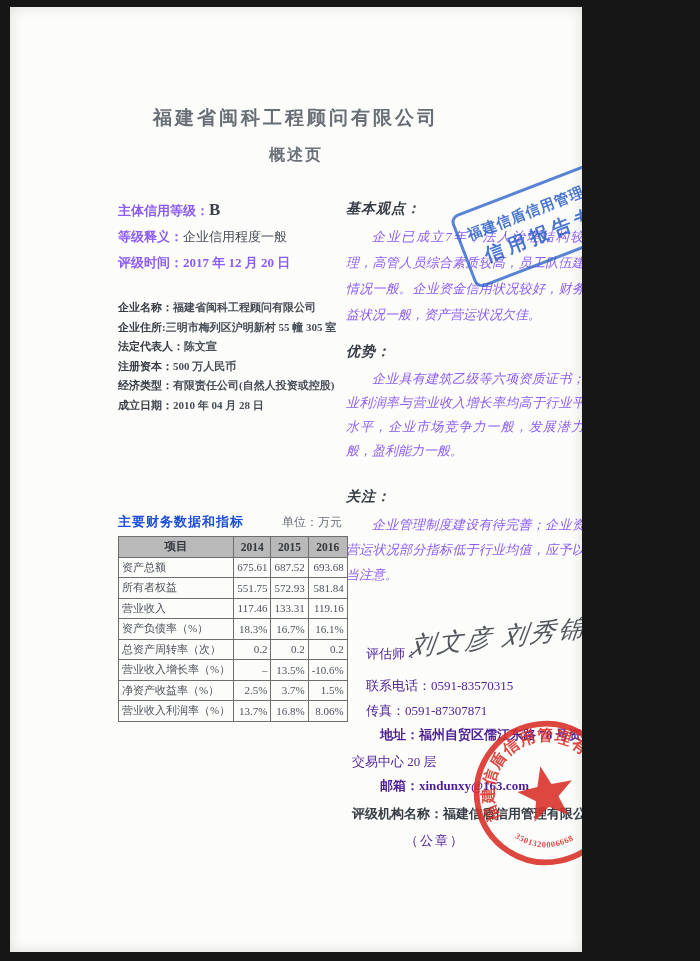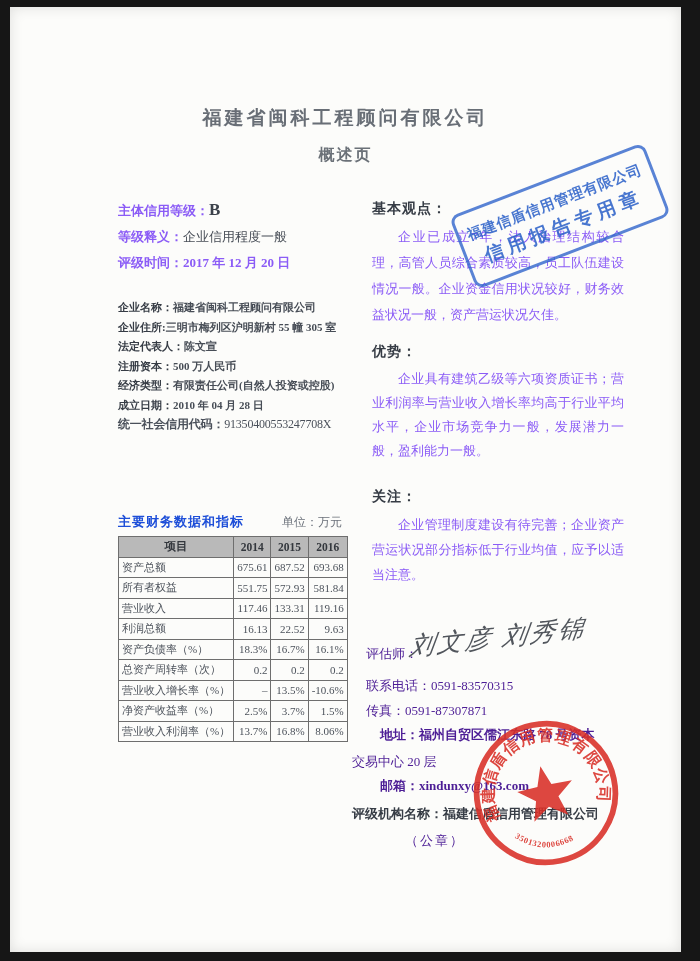--- a/index.html
+++ b/index.html
@@ -3,21 +3,21 @@
 <meta charset="utf-8">
 <style>
   html,body{margin:0;padding:0;}
   body{
     width:700px;height:961px;position:relative;background:#111;
     font-family:"Liberation Serif","DejaVu Serif",serif;
     -webkit-font-smoothing:antialiased;
   }
   .scan-frame{position:absolute;left:0;top:0;width:700px;height:961px;background:#161616;}
   .page{
-    position:absolute;left:10px;top:7px;width:671px;height:945px;
+    position:absolute;left:10px;top:7px;width:572px;height:945px;
     background:#fcfcfa;color:#4a505a;overflow:hidden;
     box-shadow:inset 0 0 14px rgba(0,0,0,0.12);
   }
   
   .doc-title{position:absolute;left:0;top:98px;width:100%;text-align:center;
     font-size:19px;font-weight:600;letter-spacing:3px;color:#686e76;}
   .doc-subtitle{position:absolute;left:0;top:138px;width:100%;text-align:center;
     font-size:16px;font-weight:600;letter-spacing:2px;color:#6b7178;}
   
   .left-col{position:absolute;left:108px;top:190px;width:240px;}
@@ -34,21 +34,21 @@
   .fin-title{font-size:13px;font-weight:600;color:#1d4ed8;letter-spacing:1px;margin-top:31px;}
   .fin-unit{font-size:12px;color:#6b717a;}
   table.fin{border-collapse:collapse;width:224px;font-size:11px;color:#4c525b;}
   table.fin th,table.fin td{border:1px solid #6e6e6e;padding:2px 3px;height:15.5px;}
   table.fin th{background:#b9b9b9;color:#33373d;font-size:11.5px;font-weight:700;}
   table.fin td.num{text-align:right;white-space:nowrap;}
   table.fin td.name{text-align:left;white-space:nowrap;}
   table.fin th:nth-child(1){width:96px;text-align:center;}
   table.fin th:nth-child(n+2){width:40px;}
   
-  .sec{position:absolute;left:362px;width:252px;}
+  .sec{position:absolute;left:336px;width:252px;font-style:italic;}
   .sec h4{margin:0 0 6px 0;font-size:14px;color:#363c45;letter-spacing:1px;}
   .sec p{margin:0;font-size:13px;text-align:justify;text-indent:2em;color:#8b5cf6;}
   .sec-basic{top:193px;} .sec-basic p{line-height:26px;}
   .sec-adv{top:336px;}   .sec-adv p{line-height:24px;}
   .sec-concern{top:481px;} .sec-concern p{line-height:25px;}
   .foot-line{position:absolute;left:342px;width:260px;font-size:13px;color:#4c1d95;margin:0;}
   .indent1{padding-left:14px;} .indent2{padding-left:28px;font-weight:bold;}
   .bold{font-weight:700;color:#363c45;}
   .gongzhang{left:395px;letter-spacing:2px;}
   .signature{
@@ -97,23 +97,20 @@
           <p><b>企业住所:</b><span>三明市梅列区沪明新村 55 幢 305 室</span></p>
 
           <p><b>法定代表人：</b><span>陈文宣</span></p>
 
           <p><b>注册资本：</b><span>500 万人民币</span></p>
 
           <p><b>经济类型：</b><span>有限责任公司(自然人投资或控股)</span></p>
 
           <p><b>成立日期：</b><span>2010 年 04 月 28 日</span></p>
         </div>
-      <p class="company-block-code code-line" style="margin:0;font-size:12px;line-height:19.5px;">
-        <b>统一社会信用代码：</b><span>91350400553247708X</span>
-      </p>
     </div>
 
     <div class="fin-wrap">
       <div class="fin-head">
         <span class="fin-title">主要财务数据和指标</span>
         <span class="fin-unit">单位：万元</span>
       </div>
       <table class="fin">
         <thead>
           <tr>
@@ -140,26 +137,20 @@
               <td class="num">581.84</td>
             </tr>
 
             <tr>
               <td class="name">营业收入</td>
               <td class="num">117.46</td>
               <td class="num">133.31</td>
               <td class="num">119.16</td>
             </tr>
 
-            <tr>
-              <td class="name">利润总额</td>
-              <td class="num">16.13</td>
-              <td class="num">22.52</td>
-              <td class="num">9.63</td>
-            </tr>
 
             <tr>
               <td class="name">资产负债率（%）</td>
               <td class="num">18.3%</td>
               <td class="num">16.7%</td>
               <td class="num">16.1%</td>
             </tr>
 
             <tr>
               <td class="name">总资产周转率（次）</td>

